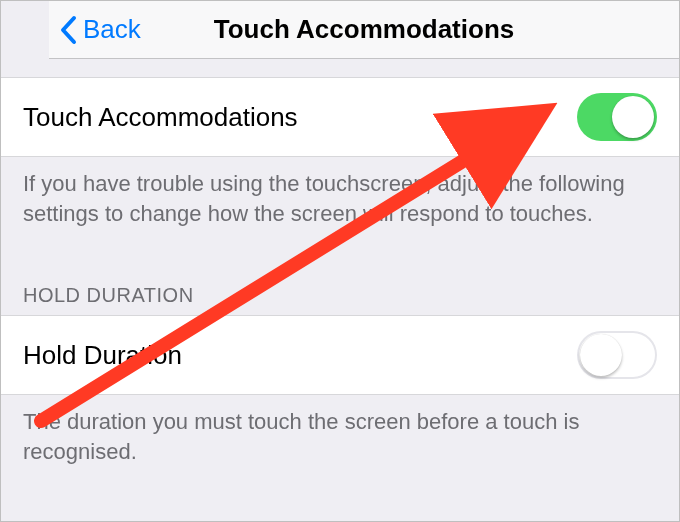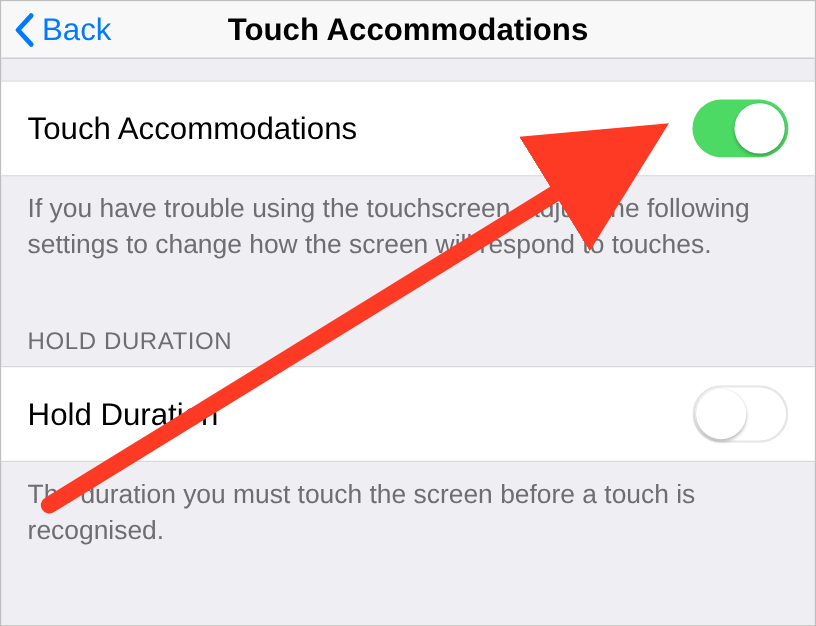--- a/index.html
+++ b/index.html
@@ -10,24 +10,25 @@
     border: 1px solid #bfbfbf;
     color: #000;
     position: relative;
     overflow: hidden;
   }
 
   
   .header {
     background: #f8f8f9;
     border-bottom: 1px solid #c3c3c5;
-    height: 48px;
+    height: 58px;
     display: flex;
     align-items: center;
     position: relative;
+    margin-left: 48px;
   }
   .back-area {
     display: flex;
     align-items: center;
     padding-left: 10px;
     color: #007aff;
     font-size: 26px;
     font-weight: 400;
   }
   .back-area svg { width: 20px; height: 30px; }

